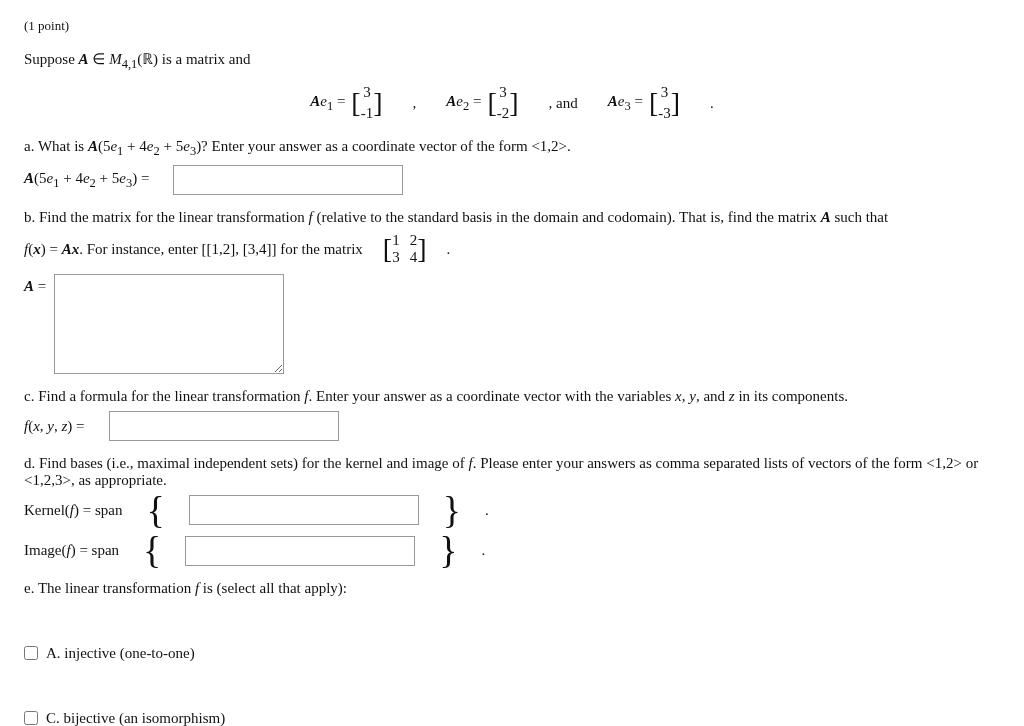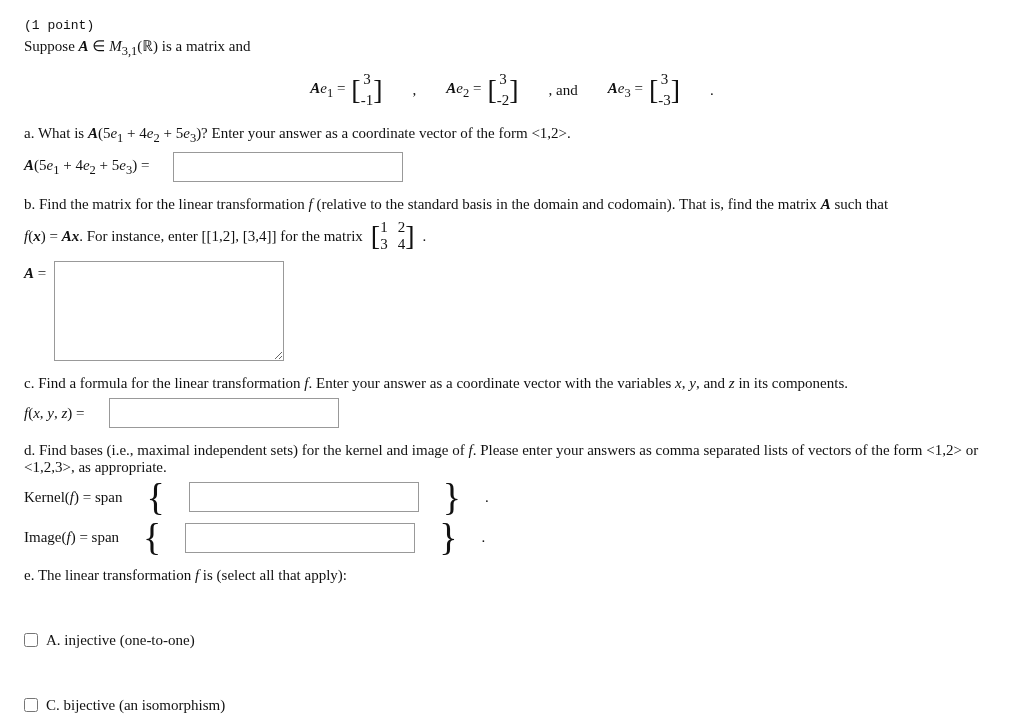--- a/index.html
+++ b/index.html
@@ -7,22 +7,22 @@
       background: #fff;
       font-family: "Times New Roman", Times, serif;
       font-size: 15px;
       color: #111;
       padding: 18px 24px;
       width: 1024px;
       min-height: 726px;
     }
     .point-label {
       font-size: 13px;
-      font-family: Liberation Mono, monospace;
-      margin-bottom: 2px;
+      font-family: Liberation Serif, serif;
+      margin-bottom: 14px;
     }
     .intro-text {
       font-size: 15px;
       margin-bottom: 10px;
     }
     .matrix-row {
       display: flex;
       align-items: center;
       justify-content: center;
       gap: 30px;
@@ -110,21 +110,21 @@
       font-size: 15px;
     }
     .italic { font-style: italic; }
     .bold { font-weight: bold; }
   </style>
 </head>
 <body>
 
 <div class="point-label">(1 point)</div>
 <div class="intro-text">
-  Suppose <span class="italic bold">A</span> ∈ <span class="italic">M</span><sub>3,1</sub>(ℝ) is a matrix and
+  Suppose <span class="italic bold">A</span> ∈ <span class="italic">M</span><sub>4,1</sub>(ℝ) is a matrix and
 </div>
 
 <div class="matrix-row">
 
   <div class="matrix-expr">
     <span><span class="italic bold">A</span><span class="italic">e</span><sub>1</sub> =</span>
     <div class="matrix-wrap">
       <span class="bracket-left">[</span>
       <div class="matrix-col">
         <span>3</span>
@@ -171,21 +171,21 @@
     <span><span class="italic bold">A</span>(5<span class="italic">e</span><sub>1</sub> + 4<span class="italic">e</span><sub>2</sub> + 5<span class="italic">e</span><sub>3</sub>) =</span>
     <input type="text" class="answer-input-short" style="">
   </div>
 </div>
 
 <div class="section">
   <div class="part-letter">
     <span>b.</span>
     Find the matrix for the linear transformation <span class="italic">f</span> (relative to the standard basis in the domain and codomain). That is, find the matrix <span class="italic bold">A</span> such that
   </div>
-  <div style="margin-bottom:8px; font-size:15px; display:flex; align-items:center; gap:8px;">
+  <div style="margin-bottom:8px; font-size:15px; display:flex; align-items:center; gap:20px;">
     <span><span class="italic">f</span>(<span class="italic bold">x</span>) = <span class="italic bold">Ax</span>. For instance, enter [[1,2], [3,4]] for the matrix</span>
     <div class="matrix-wrap">
       <span class="bracket-left">[</span>
       <div style="display:flex; flex-direction:column; gap:0; align-items:center;">
         <div style="display:flex; gap:10px;">
           <span>1</span>
           <span>2</span>
         </div>
         <div style="display:flex; gap:10px;">
           <span>3</span>

